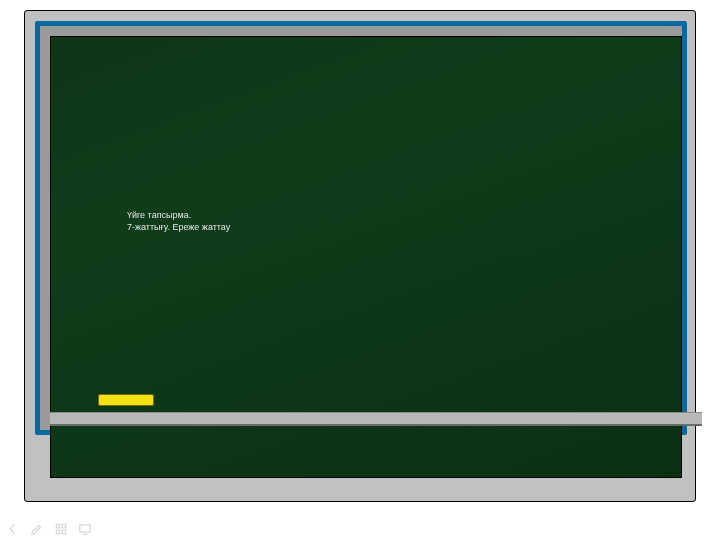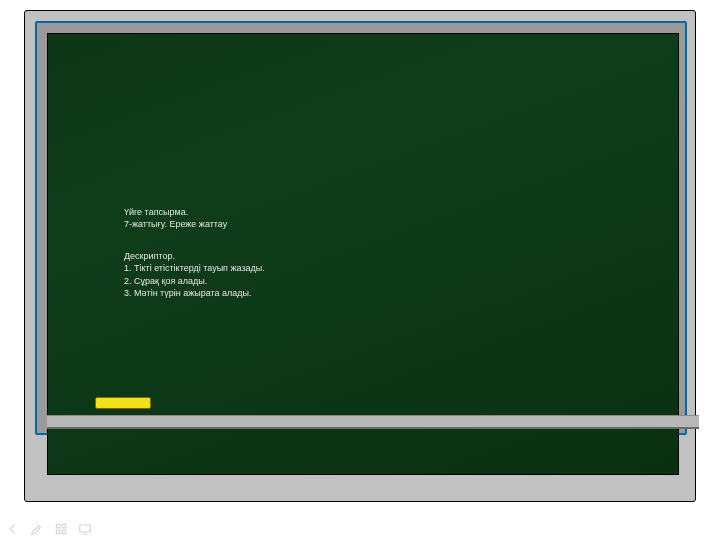--- a/index.html
+++ b/index.html
@@ -21,21 +21,21 @@
       border: 1px solid #000;
       border-radius: 3px;
     }
     .chalkboard-inner {
       position: absolute;
       left: 10px;
       top: 10px;
       width: 652px;
       height: 414px;
       background: #9a9a9a;
-      border: 2px solid #0369a1;
+      border: 5px solid #0369a1;
       border-radius: 2px;
     }
     .chalkboard-surface {
       position: absolute;
       left: 10px;
       top: 10px;
       width: 632px;
       height: 442px;
       background: #0f3d1a;
       background: linear-gradient(160deg, #0d3516 0%, #0f3d1a 30%, #0a3012 100%);
@@ -92,26 +92,20 @@
 <body>
 
 <div class="chalkboard-outer">
   <div class="chalkboard-inner">
     <div class="chalkboard-surface">
       <div class="board-text">
         <div class="block1">
           <div>Үйге тапсырма.</div>
           <div>7-жаттығу. Ереже жаттау</div>
         </div>
-        <div class="block2">
-          <div>Дескриптор.</div>
-          <div>1. Тікті етістіктерді тауып жазады.</div>
-          <div>2. Сұрақ қоя алады.</div>
-          <div>3. Мәтін түрін ажырата алады.</div>
-        </div>
       </div>
     </div>
     <div class="chalk"></div>
     <div class="chalk-tray"></div>
   </div>
 </div>
 
 <div class="toolbar">
   <svg class="tb-icon" viewBox="0 0 24 24">
       <polyline points="15 4 7 12 15 20"></polyline>

